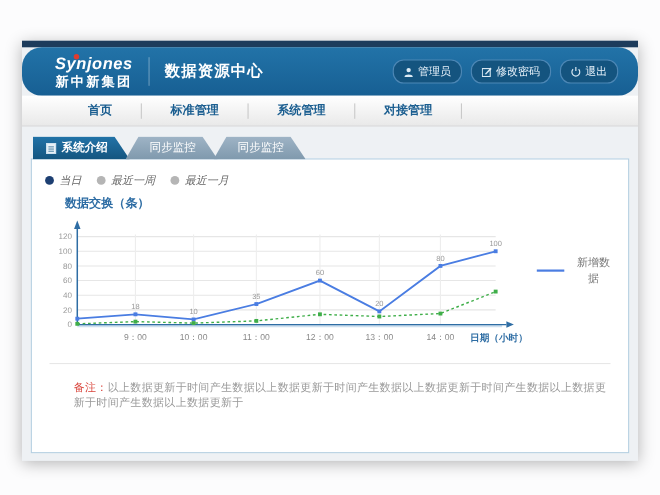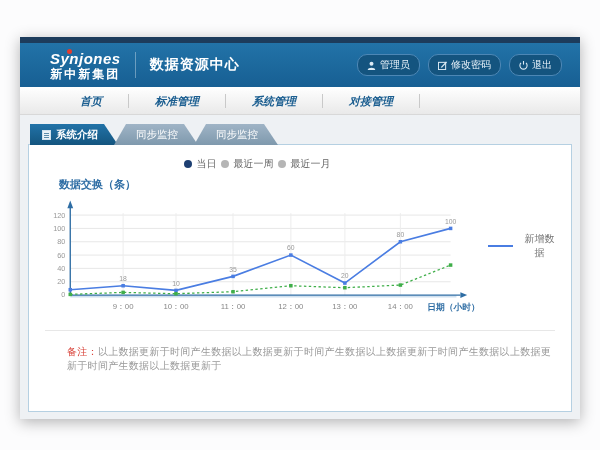--- a/index.html
+++ b/index.html
@@ -2,50 +2,50 @@
 <html><head>
 <meta charset="utf-8">
 <style>
   * { margin:0; padding:0; box-sizing:border-box; }
   body { font-family:"Liberation Sans","DejaVu Sans",sans-serif; background:#fff; }
   .stage { position:relative; width:600px; height:450px; background:#fcfcfd; overflow:hidden; }
   .window { position:absolute; left:20px; top:37px; width:560px; height:382px;
             background:#eef1f4; box-shadow:0 3px 14px rgba(0,0,0,.30); }
   .topstrip { height:6px; background:#1d3c5c; }
   
-  .header { height:44px; background:linear-gradient(#2273a8,#175f93); display:flex; align-items:center; padding:0 12px; }
+  .header { height:44px; background:linear-gradient(#2273a8,#175f93); display:flex; align-items:center; padding:0 12px;border-radius:18px; }
   .logo { position:relative; text-align:center; margin-left:18px; line-height:1; }
   .logo-en { color:#fff; font-size:15px; font-weight:bold; letter-spacing:.5px; font-style:italic; }
   .logo-accent { position:absolute; top:-2px; left:17px; width:5px; height:5px; border-radius:50%; background:#e03c30; }
   .logo-cn { color:#fff; font-size:12px; font-weight:bold; letter-spacing:2px; margin-top:2px; }
   .header-divider { width:1px; height:26px; background:rgba(255,255,255,.35); margin:0 14px; }
   .app-title { color:#fff; font-size:14px; font-weight:bold; letter-spacing:1px; }
   .header-actions { margin-left:auto; display:flex; gap:8px; align-items:center; margin-right:6px; }
   .hbtn { display:flex; align-items:center; gap:4px; color:#e8f2fa; font-size:10px;
           background:#14547f; border:1px solid #higher; border:1px solid #4d87b5; border-radius:10px;
           padding:3px 9px; cursor:pointer; }
   .hbtn svg { display:block; }
   
   .nav { height:28px; background:linear-gradient(#ffffff,#e9e9e9); border-bottom:1px solid #d8d8d8;
-         display:flex; align-items:center; padding-left:34px;font-style:italic; }
+         display:flex; align-items:center; padding-left:34px; }
   .nav-item { color:#1b5e90; font-size:11px; font-weight:bold; padding:0 26px; cursor:pointer; line-height:28px; }
   .nav-sep { width:1px; height:14px; background:#c9c9c9; }
   
   .bodyarea { padding:9px 8px 0 8px; }
   .tabs { display:flex; align-items:flex-end; height:21px; margin-left:2px; position:relative; z-index:2; }
   .tab { height:21px; line-height:21px; font-size:10.5px; color:#fff; padding:0 20px 0 12px;
          clip-path:polygon(0 0, calc(100% - 14px) 0, 100% 100%, 0 100%); cursor:pointer; display:flex; align-items:center; gap:5px; }
   .tab.active { background:linear-gradient(#2273a8,#14557f); font-weight:bold; }
   .tab.inactive { background:linear-gradient(#9fb4c6,#7f99ad); margin-left:-4px;
          clip-path:polygon(12px 0, calc(100% - 14px) 0, 100% 100%, 0 100%); padding-left:22px; }
   .tab-icon { width:9px; height:10px; border:1px solid #cfe2ef; background:#e9f2f8; position:relative; }
   .tab-icon::before { content:""; position:absolute; left:1px; top:2px; width:5px; height:1px; background:#5a8cab; box-shadow:0 2px 0 #5a8cab, 0 4px 0 #5a8cab; }
   .panel { background:#fff; border:1px solid #b5d0e2; margin-top:-1px; height:268px; position:relative; padding:10px 12px 0 12px; }
   
-  .radio-row { display:flex; justify-content:center; gap:4px; padding-right:86px; margin-top:2px; }
+  .radio-row { display:flex; justify-content:flex-start; gap:14px; padding-right:86px; margin-top:2px;font-style:italic; }
   .radio { display:flex; align-items:center; gap:5px; font-size:10px; color:#666; cursor:pointer; }
   .dot { width:8px; height:8px; border-radius:50%; background:#b5b5b5; }
   .radio.selected .dot { background:#1d3f72; }
   
   .ylabel { color:#2e6da4; font-size:11px; font-weight:bold; margin:6px 0 0 18px; }
   .chart-row { display:flex; align-items:flex-start; margin-top:2px; }
   .legend { margin-top:38px; margin-left:6px; }
   .legend-item { display:flex; align-items:center; gap:7px; font-size:10px; color:#777; margin-bottom:10px;text-align:center; }
   .legend-swatch { width:26px; height:0; border-top:2px solid #4a7de2; }
   .legend-swatch.dotted { border-top:2px dotted #3fae49; }

